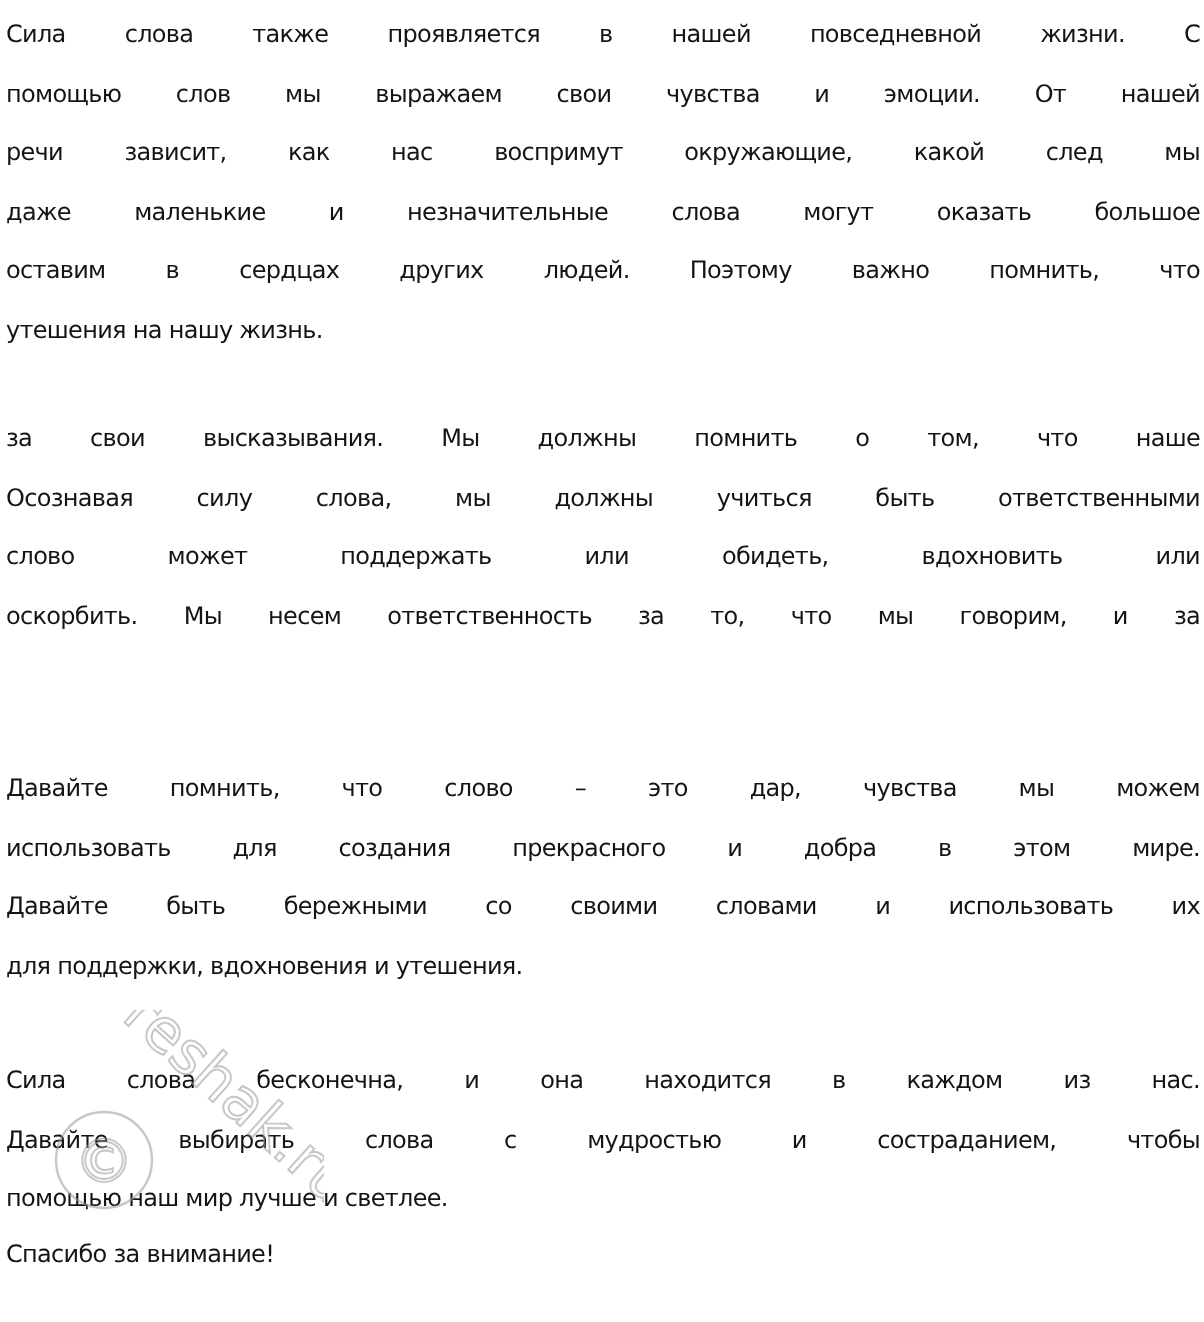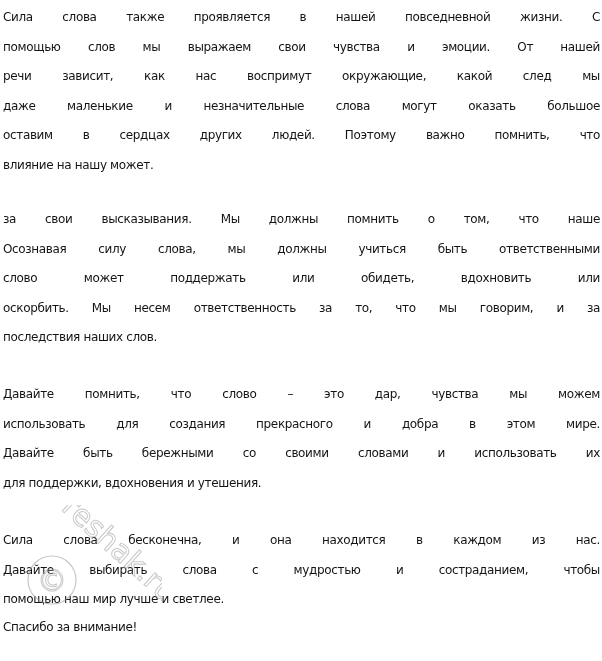--- a/index.html
+++ b/index.html
@@ -57,29 +57,28 @@
 <body>
 
 <div class="page">
 
   <p class="para p1">
     <span class="ln">Сила слова также проявляется в нашей повседневной жизни. С</span>
     <span class="ln">помощью слов мы выражаем свои чувства и эмоции. От нашей</span>
     <span class="ln">речи зависит, как нас воспримут окружающие, какой след мы</span>
     <span class="ln">даже маленькие и незначительные слова могут оказать большое</span>
     <span class="ln">оставим в сердцах других людей. Поэтому важно помнить, что</span>
-    <span class="ln last">влияние на нашу может.</span>
+    <span class="ln last">утешения на нашу жизнь.</span>
   </p>
 
   <p class="para p2">
     <span class="ln">за свои высказывания. Мы должны помнить о том, что наше</span>
     <span class="ln">Осознавая силу слова, мы должны учиться быть ответственными</span>
     <span class="ln">слово может поддержать или обидеть, вдохновить или</span>
     <span class="ln">оскорбить. Мы несем ответственность за то, что мы говорим, и за</span>
-    <span class="ln last">последствия наших слов.</span>
   </p>
 
   <p class="para p3">
     <span class="ln">Давайте помнить, что слово – это дар, чувства мы можем</span>
     <span class="ln">использовать для создания прекрасного и добра в этом мире.</span>
     <span class="ln">Давайте быть бережными со своими словами и использовать их</span>
     <span class="ln last">для поддержки, вдохновения и утешения.</span>
   </p>
 
   <p class="para p4">

